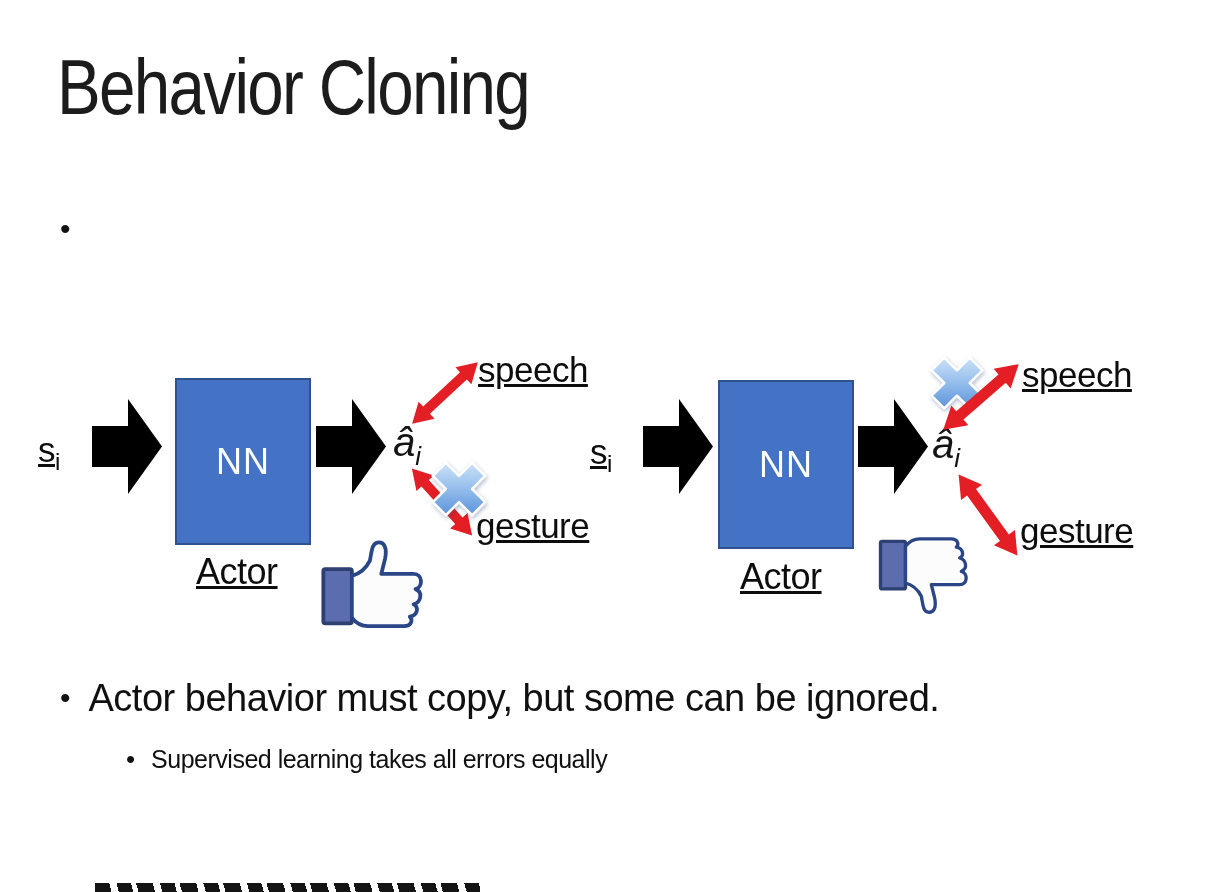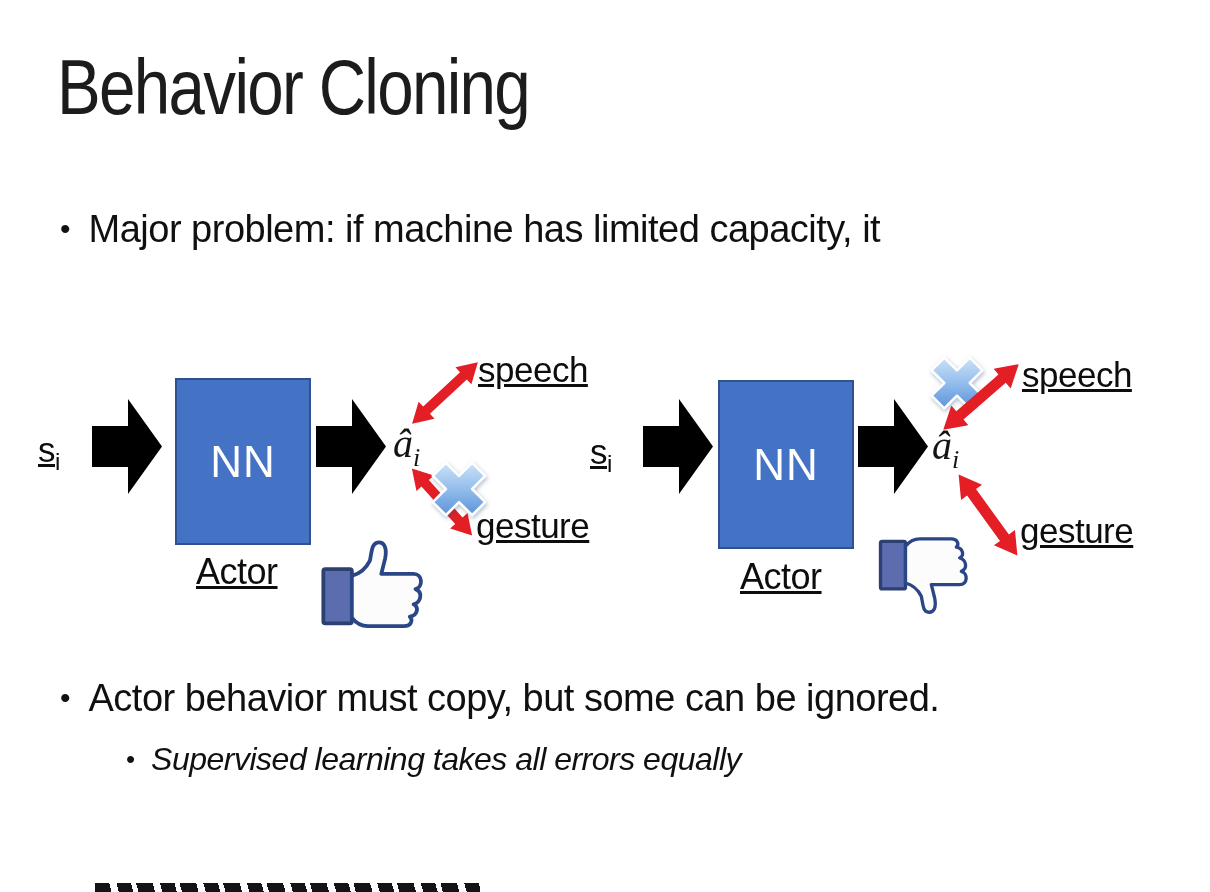--- a/index.html
+++ b/index.html
@@ -14,30 +14,30 @@
     transform:scaleX(0.84); transform-origin:left top; white-space:nowrap;
   }
   
   .bullet-row{position:absolute; display:flex; align-items:flex-start;}
   .bullet-dot{font-size:30px; line-height:52px; margin-right:18px; color:#111;}
   .bullet-text{font-size:38px; line-height:52px; letter-spacing:-0.5px; color:#101010;}
   .bullet1{left:60px; top:203px;}
   .bullet2{left:60px; top:672px;}
   .subbullet{left:126px; top:735px;}
   .subbullet .bullet-dot{font-size:26px; line-height:48px; margin-right:16px;}
-  .subbullet .bullet-text{font-size:32px; line-height:48px;font-style:italic;}
+  .subbullet .bullet-text{font-size:25px; line-height:48px;}
   
   .dlabel{position:absolute; font-size:35px; letter-spacing:-0.5px; color:#0d0d0d; white-space:nowrap;text-decoration:underline;}
   .dlabel sub{font-size:24px;}
   .nn-box{
     position:absolute; background:#4472C4; border:2px solid #2F528F;
     display:flex; align-items:center; justify-content:center;
   }
-  .nn-box .nn-text{color:#ffffff; font-size:44px; letter-spacing:1px;}
-  .ahat{position:absolute; font-family:Liberation Serif, serif; font-style:italic; font-size:40px; color:#141414; white-space:nowrap;}
+  .nn-box .nn-text{color:#ffffff; font-size:36px; letter-spacing:1px;}
+  .ahat{position:absolute; font-family:Liberation Sans, sans-serif; font-style:italic; font-size:40px; color:#141414; white-space:nowrap;}
   .ahat sub{font-size:26px;}
   .flow-arrow{position:absolute;}
   .red-arrow{position:absolute;}
   .cross-icon{position:absolute; filter:drop-shadow(1px 2px 2px rgba(40,70,120,0.35));}
   .thumb{position:absolute;}
   .thumb svg{width:100%; height:100%;}
   .thumb.down svg{transform:scale(1,-1);}
   
   .cutoff{
     position:absolute; left:95px; bottom:0; width:385px; height:9px;
@@ -47,21 +47,20 @@
 </head>
 <body>
 
 <div id="slide">
 
   <div class="title">Behavior Cloning</div>
 
   <div class="bullet-row bullet1">
     <span class="bullet-dot">•</span>
     <div class="bullet-text">
-      <div>Major problem: if machine has limited capacity, it</div>
     </div>
   </div>
 
   <div class="dlabel" style="left:38px; top:430px;">
     <span>s</span><sub>i</sub>
   </div>
 
   <div class="flow-arrow" style="left:92px; top:399px; width:70px; height:95px;">
     <svg viewBox="0 0 70 95" width="70" height="95">
         <polygon points="0,27 36,27 36,0 70,47.5 36,95 36,68 0,68" fill="#000000"></polygon>

